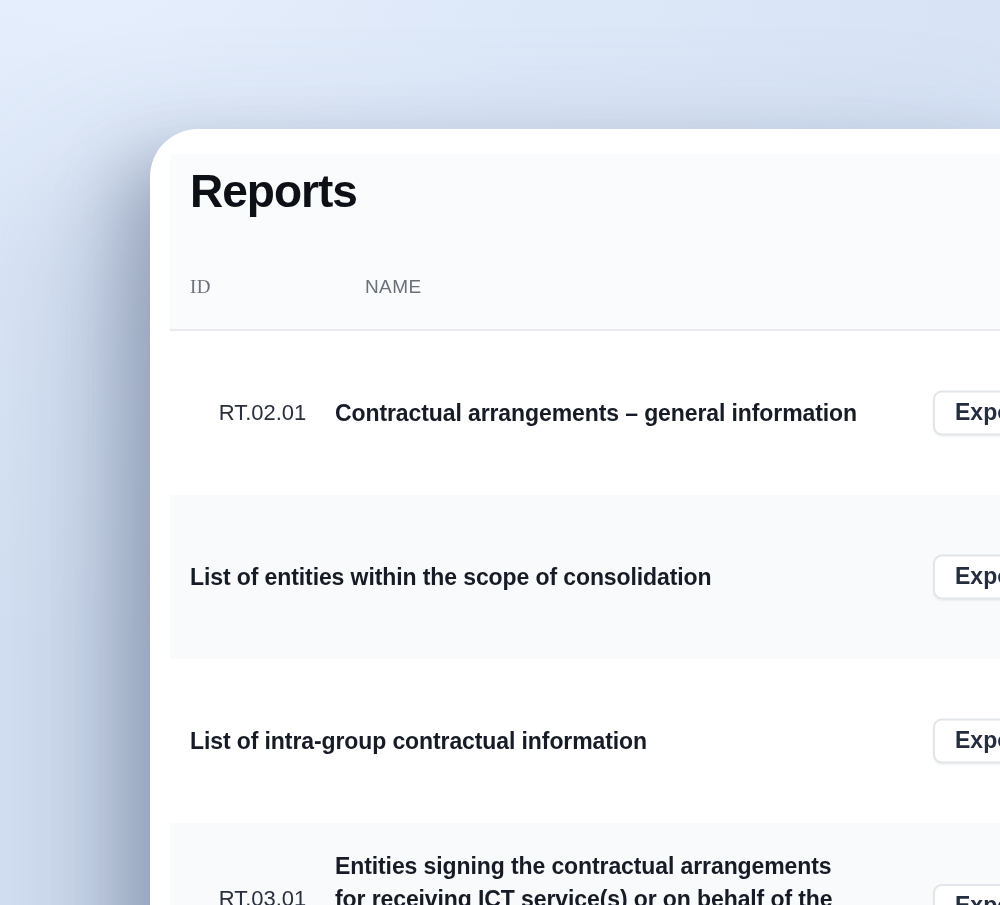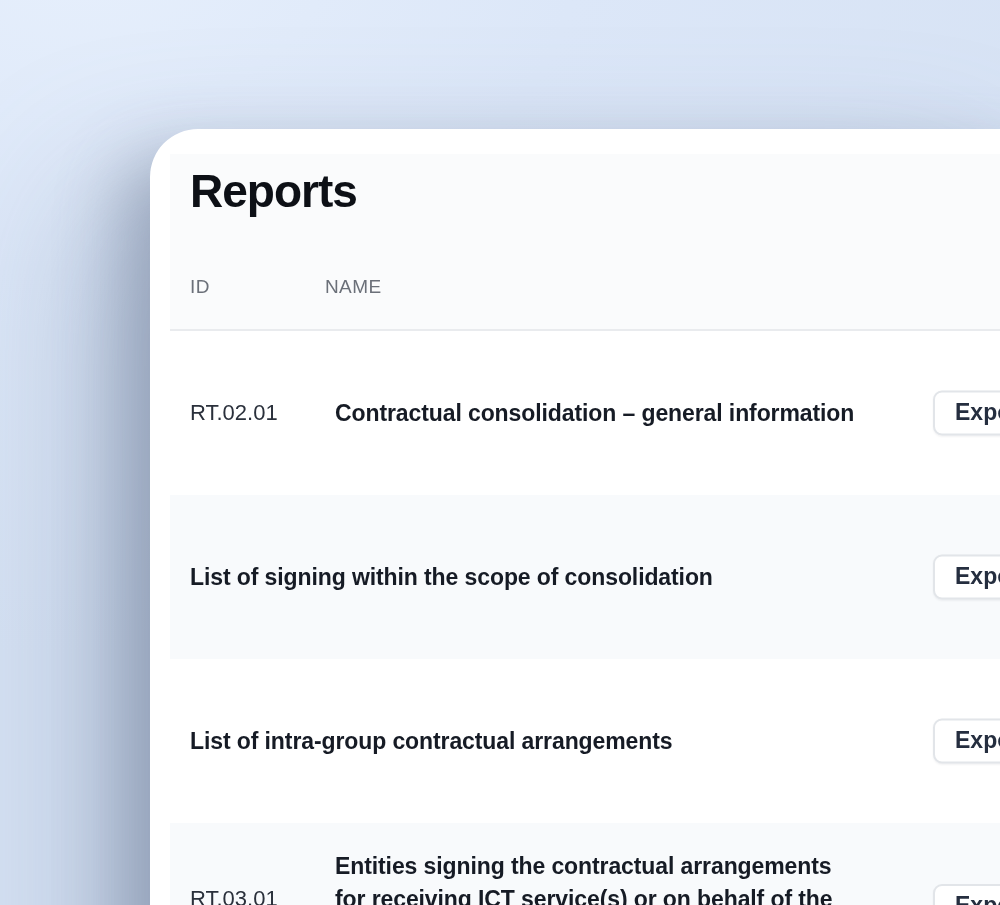--- a/index.html
+++ b/index.html
@@ -43,38 +43,39 @@
   }
 
   .col-headers {
     display: flex;
     margin-top: 58px;
     font-size: 19px;
     line-height: 24px;
     color: #6b7079;
     letter-spacing: 0.4px;
   }
-  .col-header-id { width: 135px; flex: 0 0 135px; }
-  .col-header-name { flex: 0 0 auto; }
+  .col-header-id { width: 135px; flex: 0 0 135px; font-family: Liberation Serif, serif; }
+  .col-header-name { flex: 0 0 auto; margin-left: 40px; }
 
   .row {
     position: relative;
     display: flex;
     align-items: center;
     min-height: 164px;
     padding-left: 20px;
   }
   .row.striped { background: #f8fafc; }
 
   .cell-id {
     width: 145px;
     flex: 0 0 145px;
     font-size: 22px;
     line-height: 26px;
     color: #2a303b;
+    text-align: center;
   }
 
   .cell-name {
     flex: 0 0 620px;
     font-size: 23px;
     line-height: 33px;
     font-weight: 700;
     letter-spacing: -0.1px;
     color: #161b25;
     white-space: pre-line;
@@ -119,29 +120,29 @@
 
       <div class="col-headers">
         <div class="col-header-id">ID</div>
         <div class="col-header-name">NAME</div>
       </div>
     </div>
 
     <div id="rows">
         <div class="row">
           <div class="cell-id">RT.02.01</div>
-          <div class="cell-name">Contractual consolidation – general information</div>
+          <div class="cell-name">Contractual arrangements – general information</div>
           <button class="export-btn">Export</button>
         </div>
         <div class="row striped">
-          <div class="cell-name">List of signing within the scope of consolidation</div>
+          <div class="cell-name">List of entities within the scope of consolidation</div>
           <button class="export-btn">Export</button>
         </div>
         <div class="row">
-          <div class="cell-name">List of intra-group contractual arrangements</div>
+          <div class="cell-name">List of intra-group contractual information</div>
           <button class="export-btn">Export</button>
         </div>
         <div class="row striped tall">
           <div class="cell-id">RT.03.01</div>
           <div class="cell-name">Entities signing the contractual arrangements
 for receiving ICT service(s) or on behalf of the</div>
           <button class="export-btn">Export</button>
         </div>
       </div>
 

